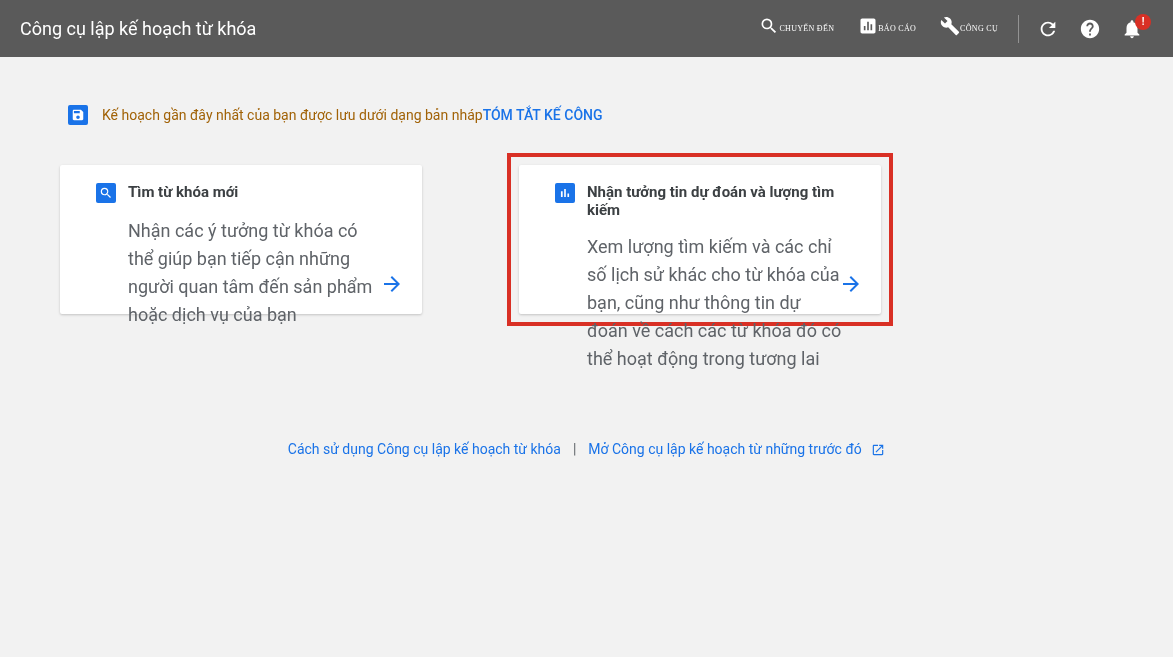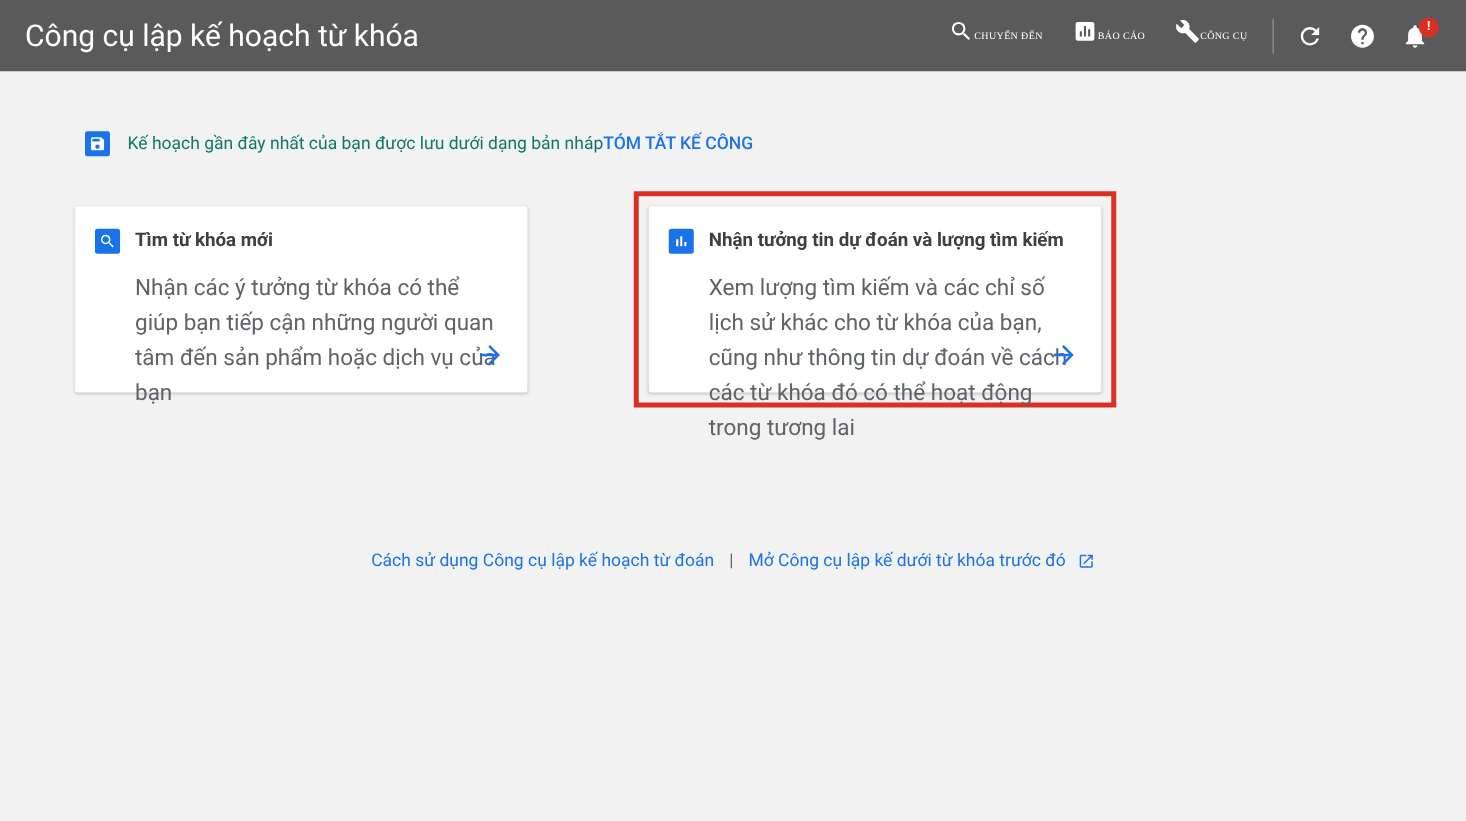--- a/index.html
+++ b/index.html
@@ -13,21 +13,21 @@
     .header {
       background: #5a5a5a;
       height: 57px;
       display: flex;
       align-items: center;
       justify-content: space-between;
       padding: 0 20px;
     }
     .header-title {
       color: #fff;
-      font-size: 24px;
+      font-size: 18px;
       font-weight: 400;
     }
     .header-right {
       display: flex;
       align-items: center;
     }
     .header-tool {
       display: flex;
       flex-direction: row;
       align-items: center;
@@ -85,38 +85,38 @@
       height: 20px;
       background: #1a73e8;
       border-radius: 2px;
       display: flex;
       align-items: center;
       justify-content: center;
       margin-right: 14px;
     }
     .recent-text {
       font-size: 14px;
-      color: #0f766e;
+      color: #a16207;
     }
     .summary-link {
       color: #1a73e8;
       font-weight: 500;
       cursor: pointer;
     }
     .cards-row {
       display: flex;
       gap: 85px;
     }
     .card {
       background: #fff;
       width: 362px;
       height: 149px;
       box-shadow: 0 1px 3px rgba(0,0,0,0.12), 0 1px 2px rgba(0,0,0,0.08);
       border-radius: 2px;
-      padding: 18px 16px;
+      padding: 18px 36px;
       display: flex;
       flex-direction: column;
       cursor: pointer;
       position: relative;
     }
     .card-highlighted-wrapper {
       border: 4px solid #d93025;
       padding: 8px;
       margin-top: -12px;
     }
@@ -267,22 +267,22 @@
         <div class="card-arrow">
           <svg width="24" height="24" viewBox="0 0 24 24" fill="#1a73e8">
               <path d="M4 11h12.17l-5.59-5.59L12 4l8 8-8 8-1.41-1.41L16.17 13H4v-2z"></path>
             </svg>
         </div>
       </div>
     </div>
   </div>
 
   <div class="footer-links">
-    <span class="footer-link">Cách sử dụng Công cụ lập kế hoạch từ đoán</span>
+    <span class="footer-link">Cách sử dụng Công cụ lập kế hoạch từ khóa</span>
     <span class="footer-sep">|</span>
     <span class="footer-link">
-      <span>Mở Công cụ lập kế dưới từ khóa trước đó</span>
+      <span>Mở Công cụ lập kế hoạch từ những trước đó</span>
       <svg class="ext-icon" width="14" height="14" viewBox="0 0 24 24" fill="#1a73e8">
           <path d="M19 19H5V5h7V3H5c-1.11 0-2 .9-2 2v14c0 1.1.89 2 2 2h14c1.1 0 2-.9 2-2v-7h-2v7zM14 3v2h3.59l-9.83 9.83 1.41 1.41L19 6.41V10h2V3h-7z"></path>
         </svg>
     </span>
   </div>
 </div>
 
 </body></html>

